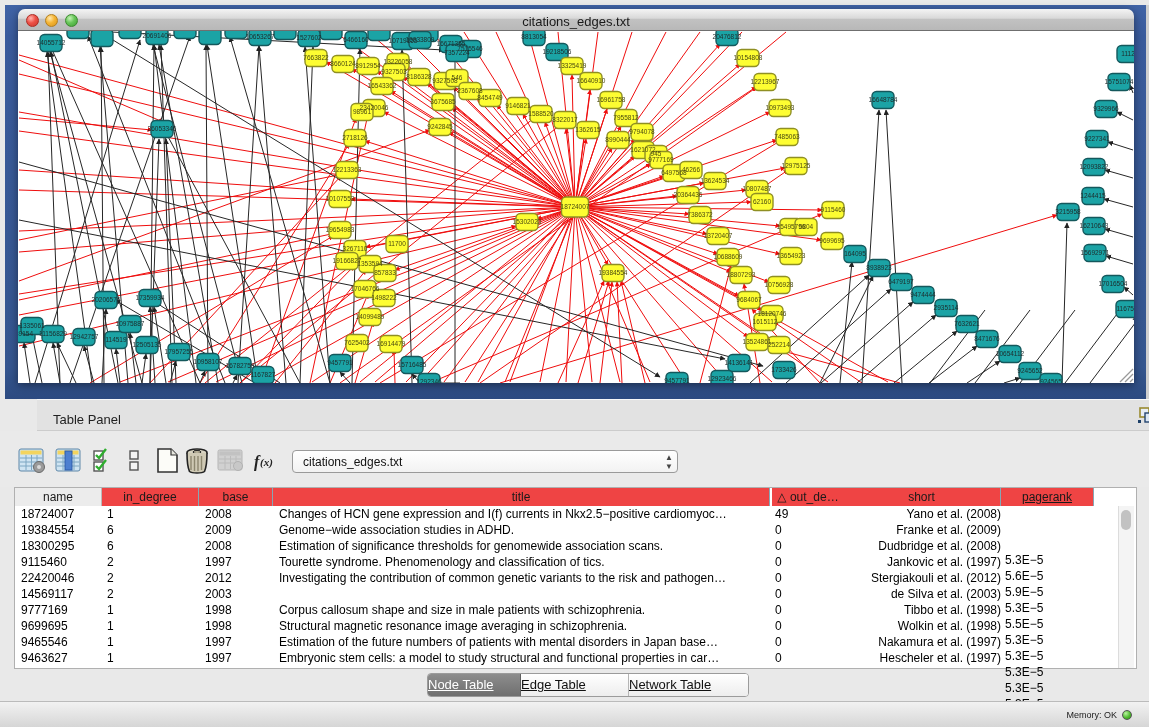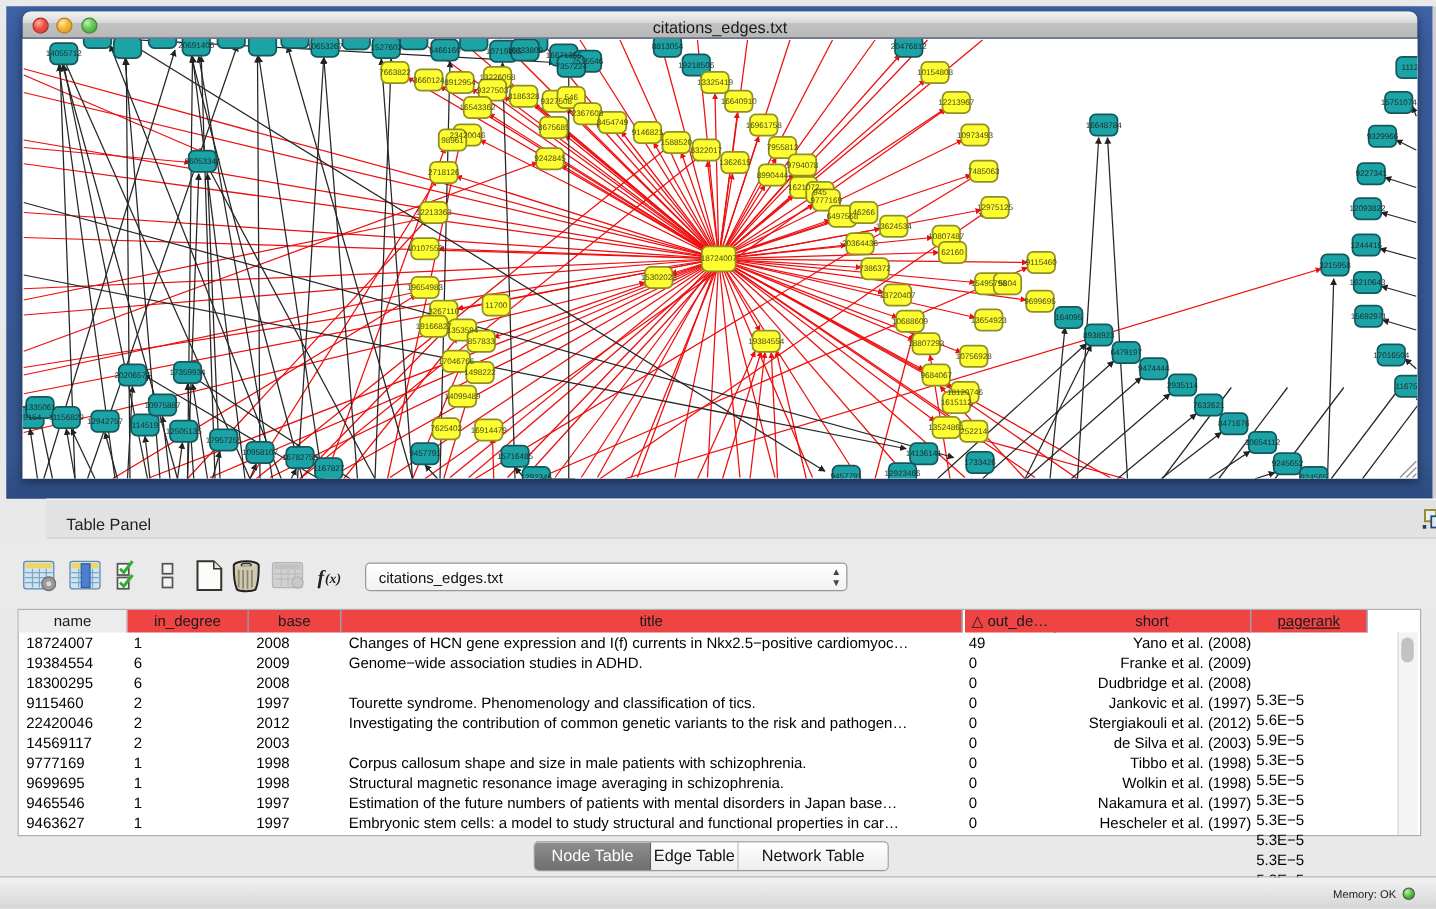--- a/index.html
+++ b/index.html
@@ -41,22 +41,22 @@
 .c2{left:190px;width:70px;}
 .c3{left:264px;width:492px;}
 .c4{left:760px;width:70px;}
 .c5{left:828px;width:158px;text-align:right;}
 .c6{left:990px;width:92px;margin-top:46px;}
 #vscroll{position:absolute;right:2px;top:18px;width:15px;height:162px;background:#f4f4f4;border-left:1px solid #dcdcdc;}
 #vthumb{position:absolute;left:2px;top:4px;width:10px;height:20px;border-radius:5px;background:#c2c2c2;}
 
 #tabs{position:absolute;left:427px;top:673px;height:22px;display:flex;
  border:1px solid #9b9b9b;border-radius:4px;overflow:hidden;background:#fff;}
-.tab{height:22px;line-height:21px;font-size:13px;text-align:center;color:#111;box-sizing:border-box;
- background:linear-gradient(#ffffff,#ededed);border-right:1px solid #b5b5b5;}
+.tab{height:22px;line-height:21px;font-size:13px;color:#111;box-sizing:border-box;
+ background:linear-gradient(#ffffff,#ededed);border-right:1px solid #b5b5b5;text-decoration:underline;}
 .tab.sel{background:linear-gradient(#8d8d8d,#6f6f6f);color:#fff;border-right:1px solid #5f5f5f;}
 
 #status{position:absolute;left:0;top:701px;width:1149px;height:26px;
  background:linear-gradient(#f2f2f2,#d6d6d6);border-top:1px solid #bbb;box-sizing:border-box;padding-left:13px;}
 #status .mem{position:absolute;right:32px;top:8px;font-size:9px;color:#222;}
 #status .dot{position:absolute;right:17px;top:8px;width:10px;height:10px;border-radius:50%;
  background:radial-gradient(circle at 35% 30%,#b9f3a0,#4fba2f 55%,#2f8c18);border:1px solid #555;box-sizing:border-box;}
 </style></head>
 <body>
 <div id="stage">
@@ -661,20 +661,21 @@
           <div class="c2">2009</div>
           <div class="c3">Genome−wide association studies in ADHD.</div>
           <div class="c4">0</div>
           <div class="c5">Franke et al. (2009)</div>
           <div class="c6">5.6E−5</div>
         </div>
         <div class="tr">
           <div class="c0">18300295</div>
           <div class="c1">6</div>
           <div class="c2">2008</div>
+          <div class="c3">Estimation of significance thresholds for genomewide association scans.</div>
           <div class="c4">0</div>
           <div class="c5">Dudbridge et al. (2008)</div>
           <div class="c6">5.9E−5</div>
         </div>
         <div class="tr">
           <div class="c0">9115460</div>
           <div class="c1">2</div>
           <div class="c2">1997</div>
           <div class="c3">Tourette syndrome. Phenomenology and classification of tics.</div>
           <div class="c4">0</div>
@@ -734,19 +735,19 @@
           <div class="c5">Hescheler et al. (1997)</div>
           <div class="c6">5.3E−5</div>
         </div>
       </div>
   <div id="vscroll">
         <div id="vthumb"></div>
       </div>
 </div>
 <div id="tabs">
   <div class="tab sel" style="width:93px;">Node Table</div>
-  <div class="tab" style="width:70px;">Edge Table</div>
+  <div class="tab" style="width:108px;">Edge Table</div>
   <div class="tab" style="width:119px;border-right:none;">Network Table</div>
 </div>
 <div id="status">
       <div class="mem">Memory: OK</div>
       <div class="dot"></div>
     </div>
 </div>
 </body></html>

